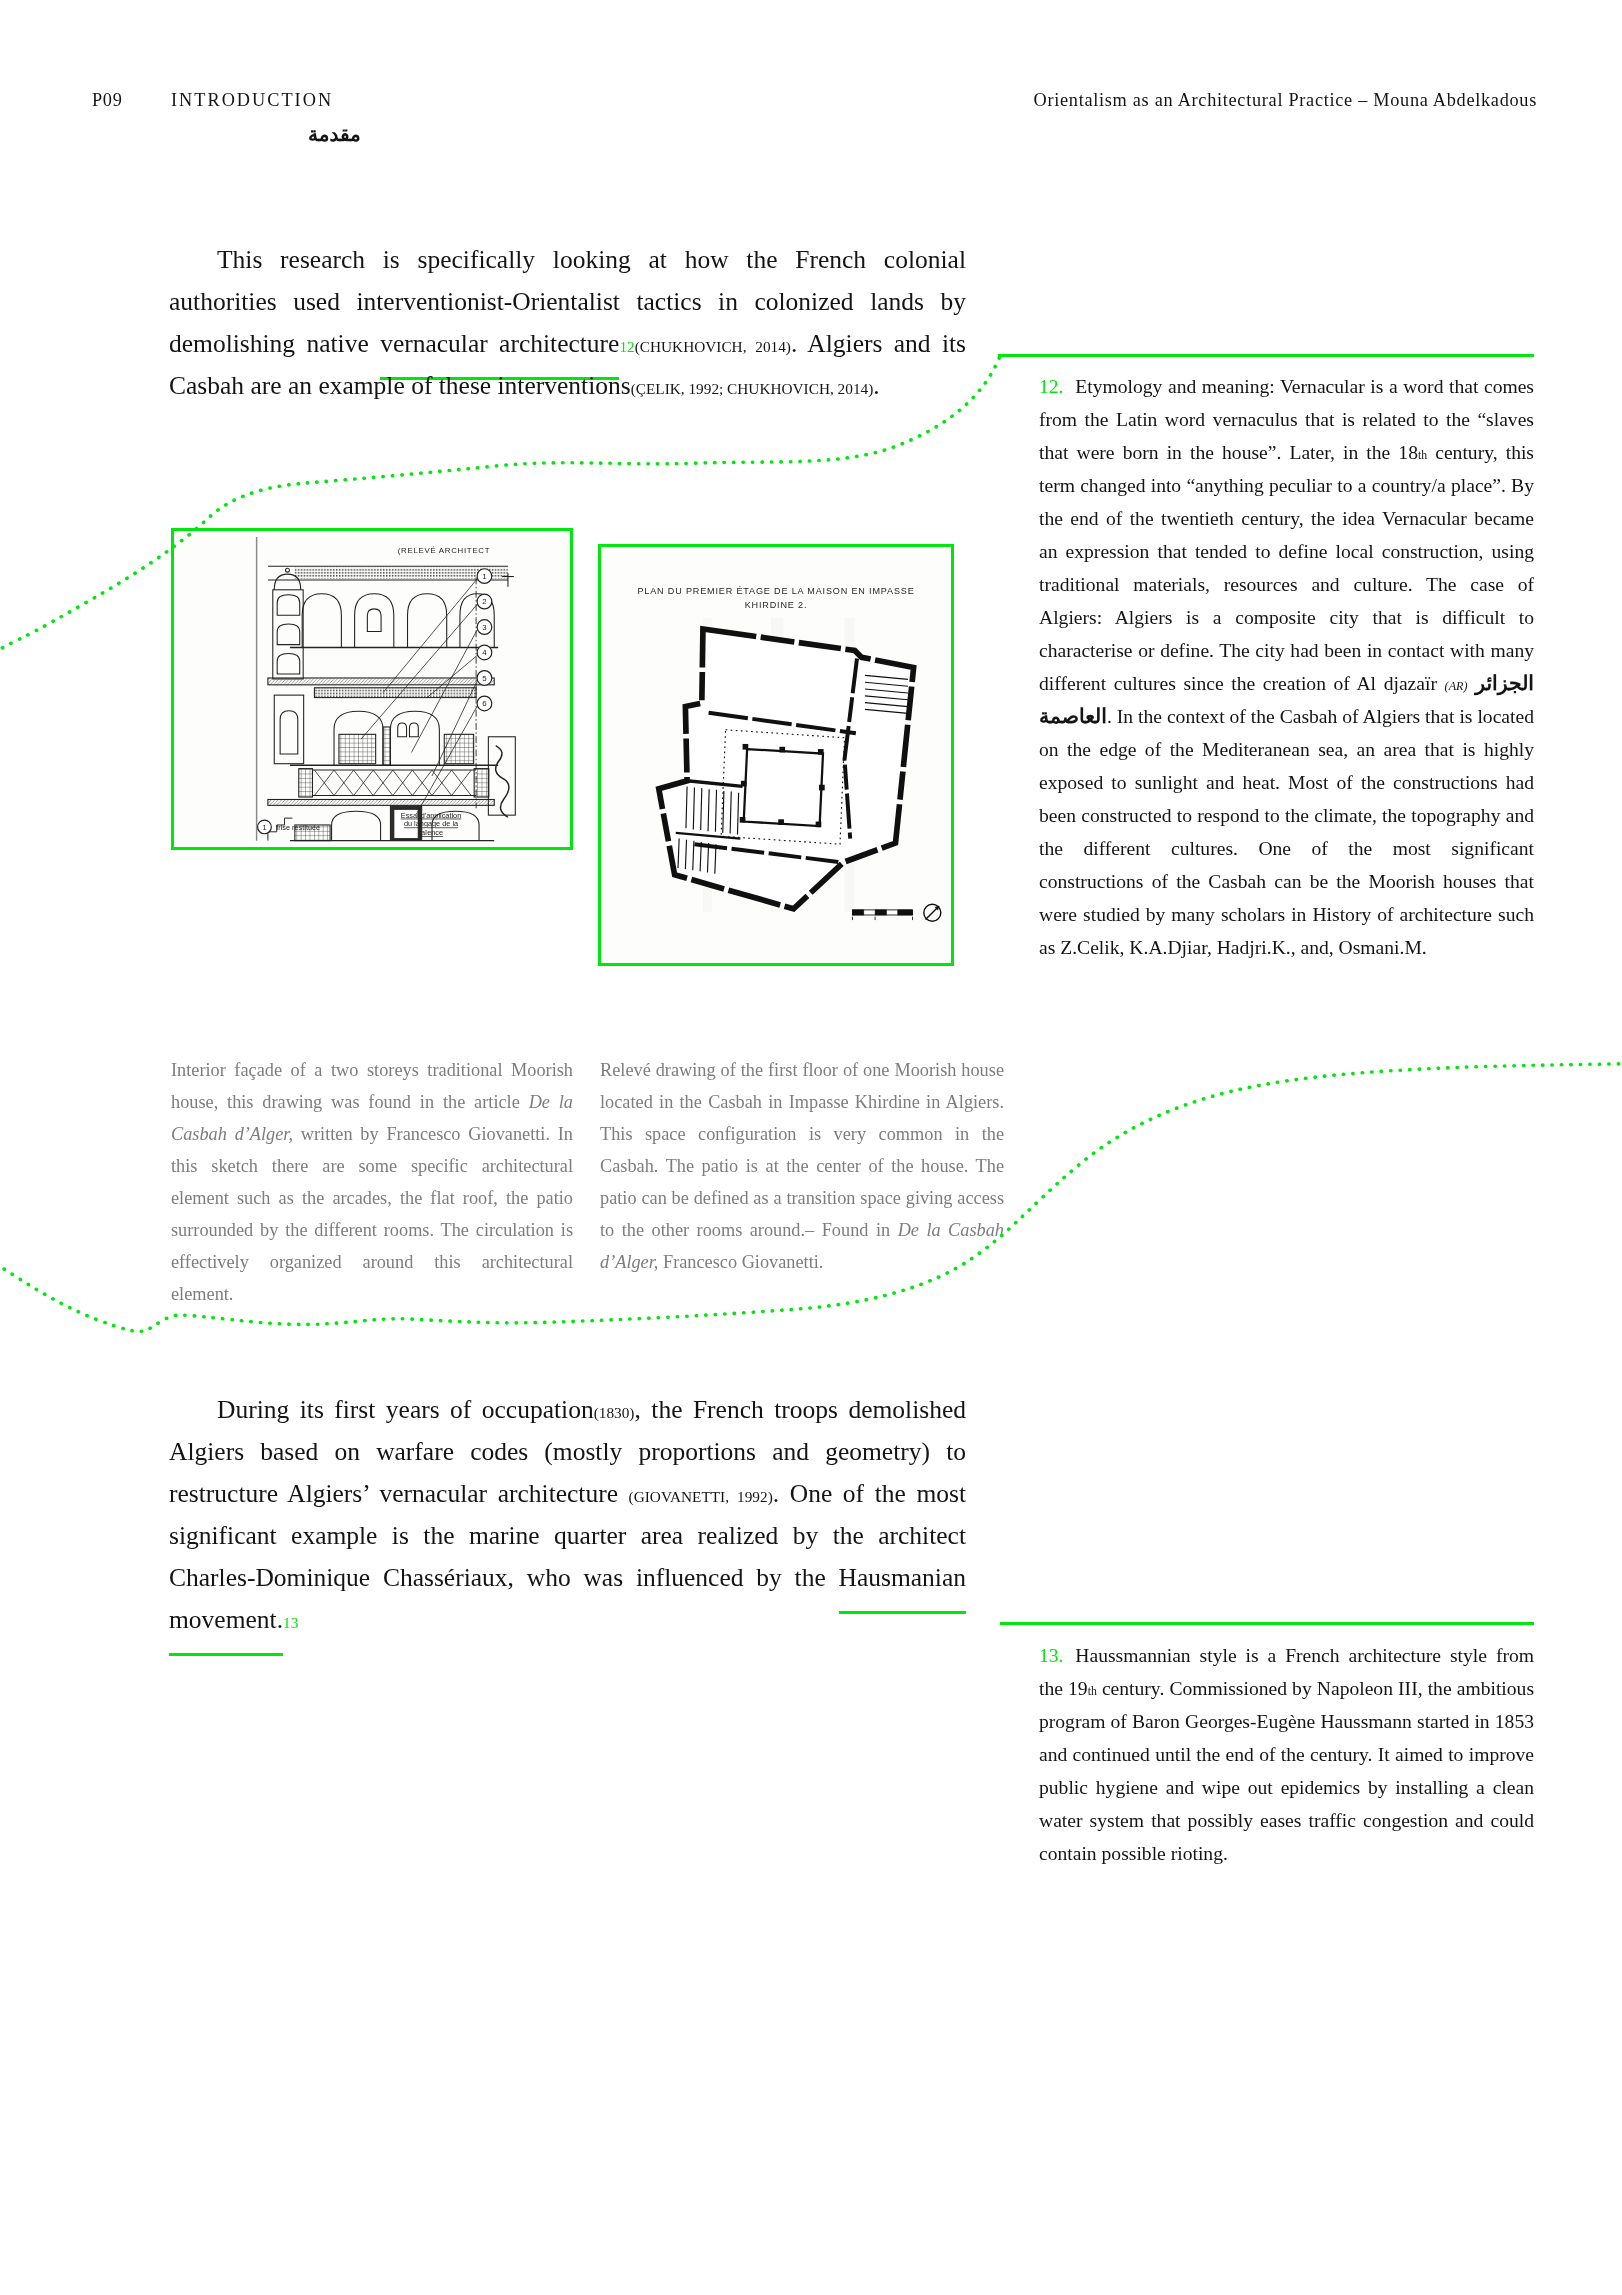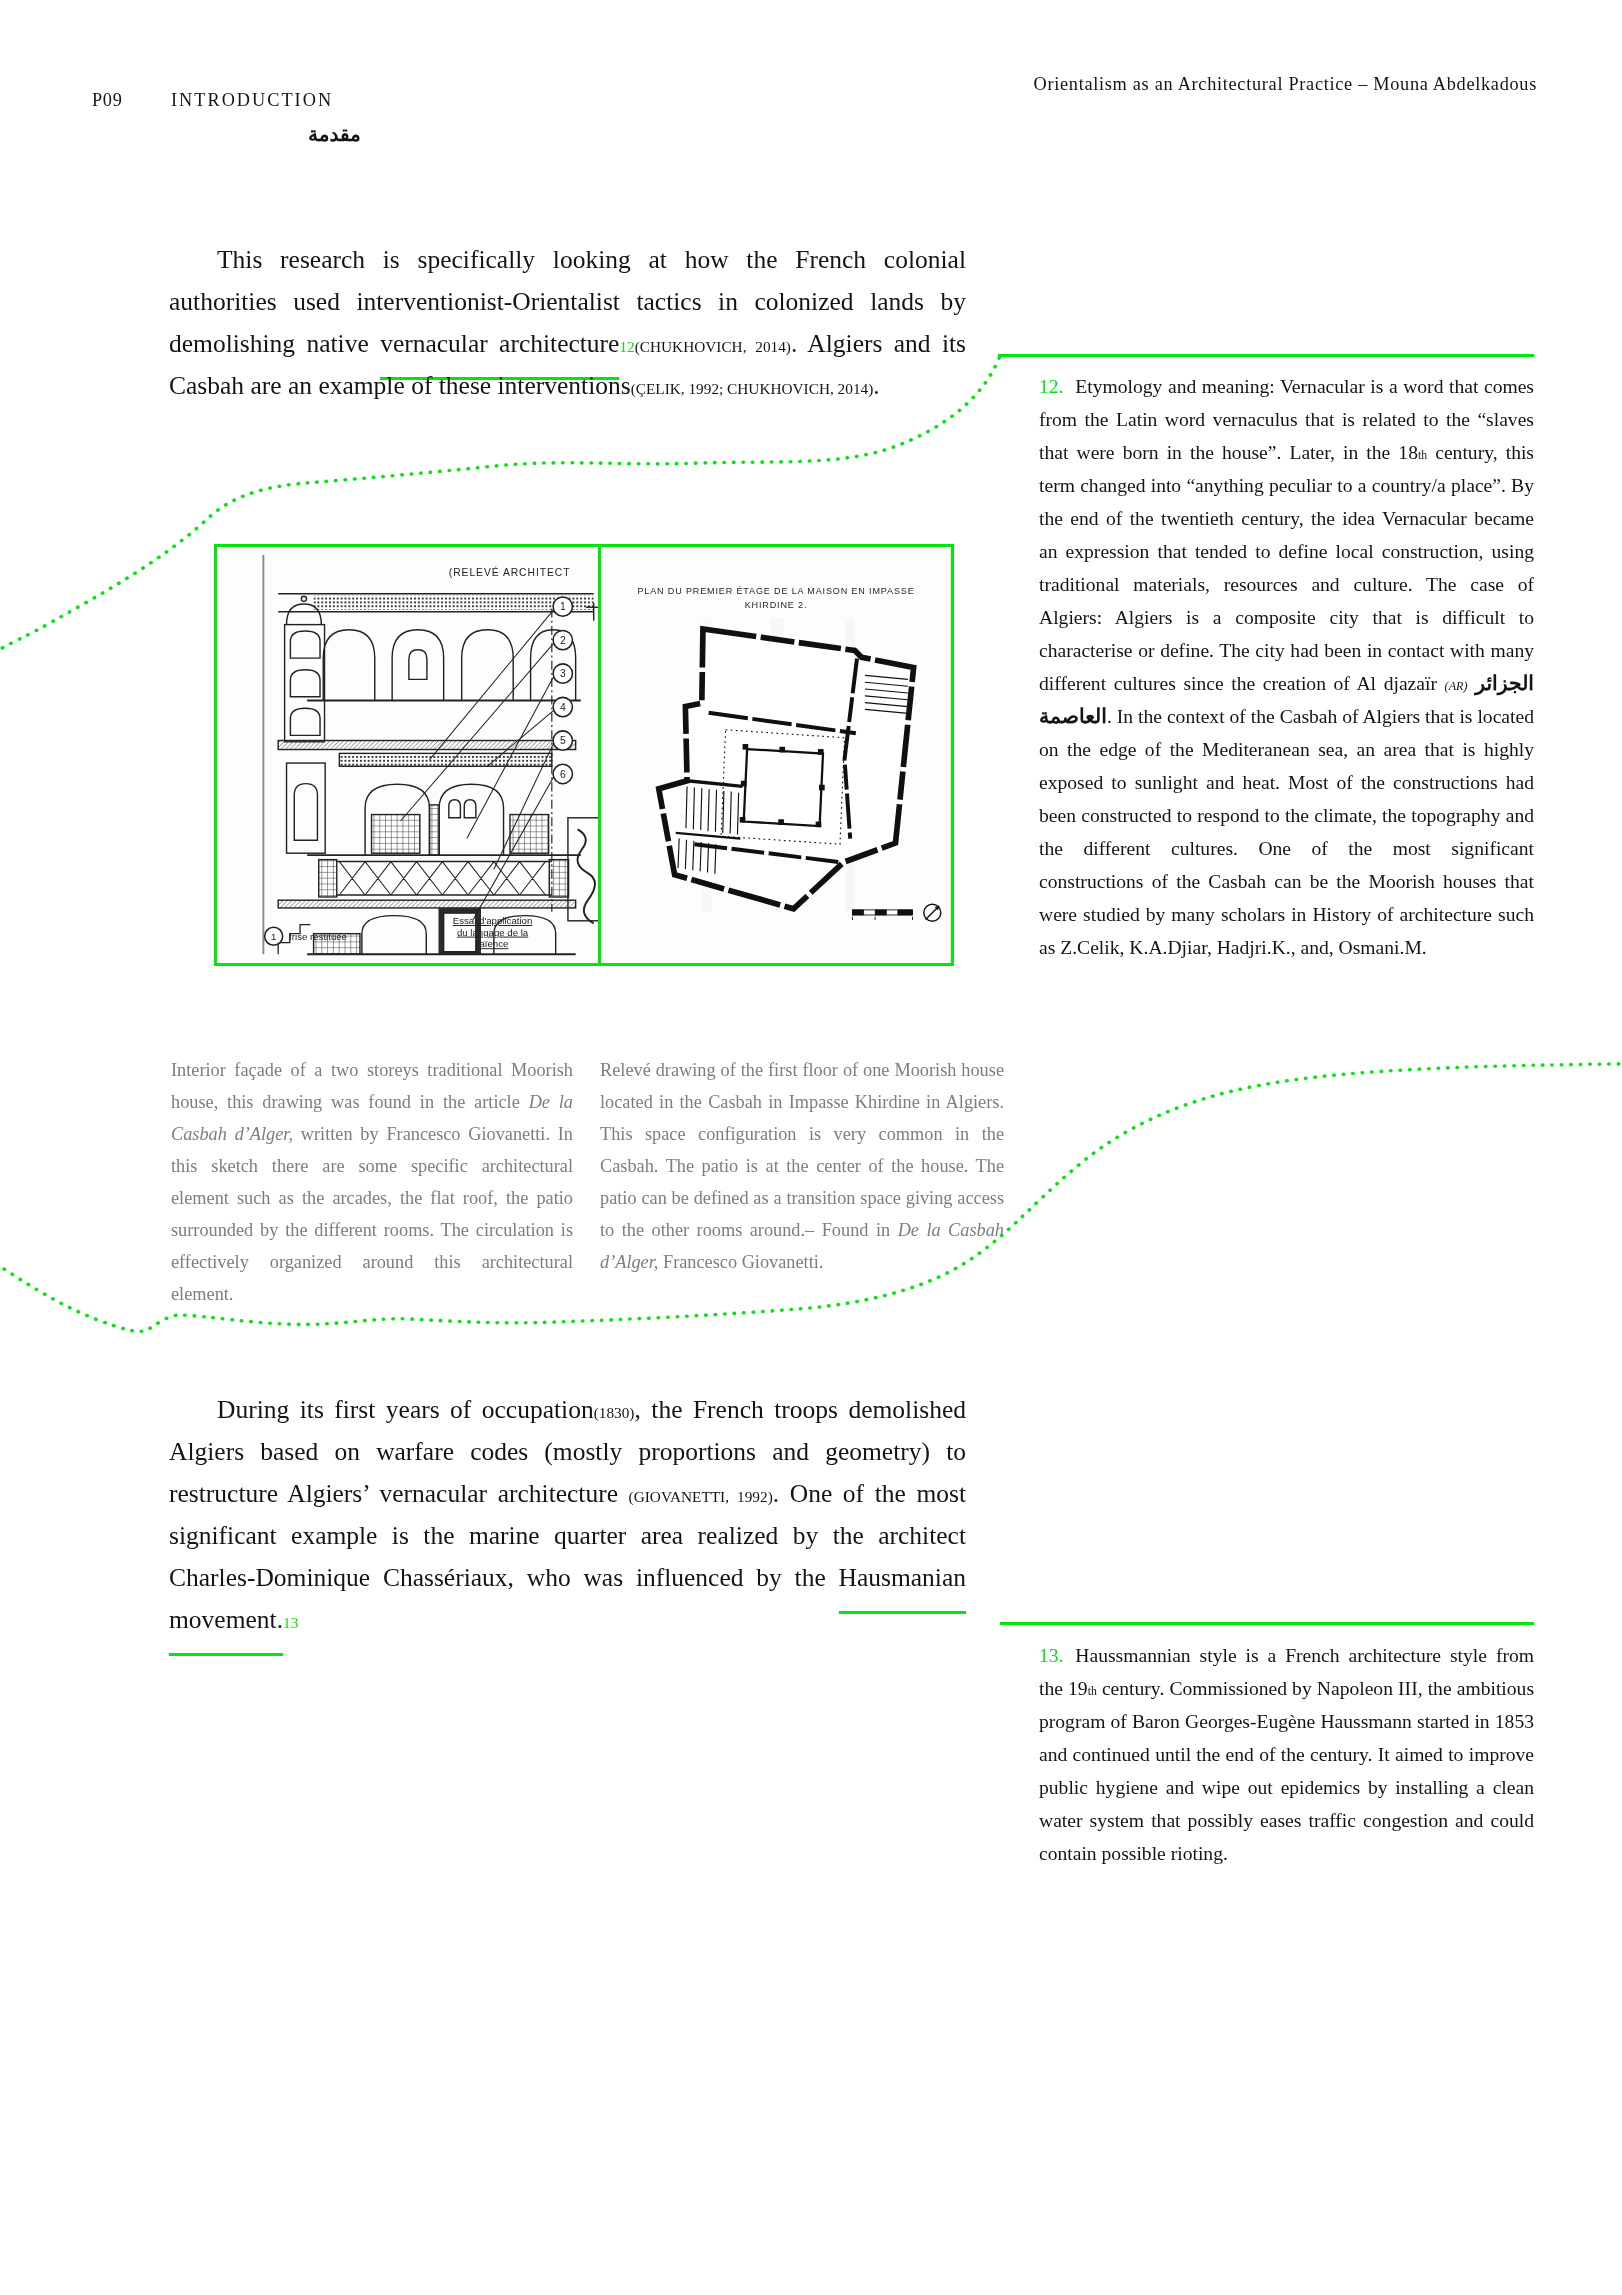--- a/index.html
+++ b/index.html
@@ -49,25 +49,25 @@
   .rule{background:var(--green);height:3.3px;}
   .overlay{pointer-events:none;}
   svg text{font-family:"Liberation Sans", sans-serif;}
 </style>
 </head>
 <body>
 
 <div class="abs hdr" style="left:92px;top:90px;">P09</div>
 <div class="abs hdr hdr-section" style="left:171px;top:90px;">INTRODUCTION</div>
 <div class="abs hdr hdr-ar" style="left:308px;top:86px;margin-top:36px;">مقدمة</div>
-<div class="abs hdr" style="right:86px;top:74px;text-align:right;">Orientalism as an Architectural Practice – Mouna Abdelkadous</div>
+<div class="abs hdr" style="right:86px;top:90px;text-align:right;">Orientalism as an Architectural Practice – Mouna Abdelkadous</div>
 
 <div class="abs bodypar" style="left:169px;top:239px;width:797px;"><span class="s-n">This research is specifically looking at how the French colonial authorities used interventionist-Orientalist tactics in colonized lands by demolishing native </span><span class="s-ug">vernacular architecture</span><span class="s-supg">12</span><span class="s-sup">(CHUKHOVICH, 2014)</span><span class="s-n">. Algiers and its Casbah are an example of these interventions</span><span class="s-sup">(ÇELIK, 1992; CHUKHOVICH, 2014)</span><span class="s-n">.</span></div>
 
-<div class="abs figbox" style="left:171px;top:544px;width:402px;height:422px;margin-left:43px;">
+<div class="abs figbox" style="left:171px;top:528px;width:402px;height:322px;">
   <svg viewBox="0 0 615 645">
     <defs>
       <pattern id="pdots" width="6" height="6" patternUnits="userSpaceOnUse">
           <rect width="3" height="3" fill="#3a3a3a"></rect>
         </pattern>
       <pattern id="pgrid" width="9" height="9" patternUnits="userSpaceOnUse">
           <path d="M0,0H9M0,0V9" stroke="#3a3a3a" stroke-width="1.6" fill="none"></path>
         </pattern>
       <pattern id="phatch" width="7" height="7" patternUnits="userSpaceOnUse">
           <path d="M0,7L7,0" stroke="#666" stroke-width="1.2"></path>

